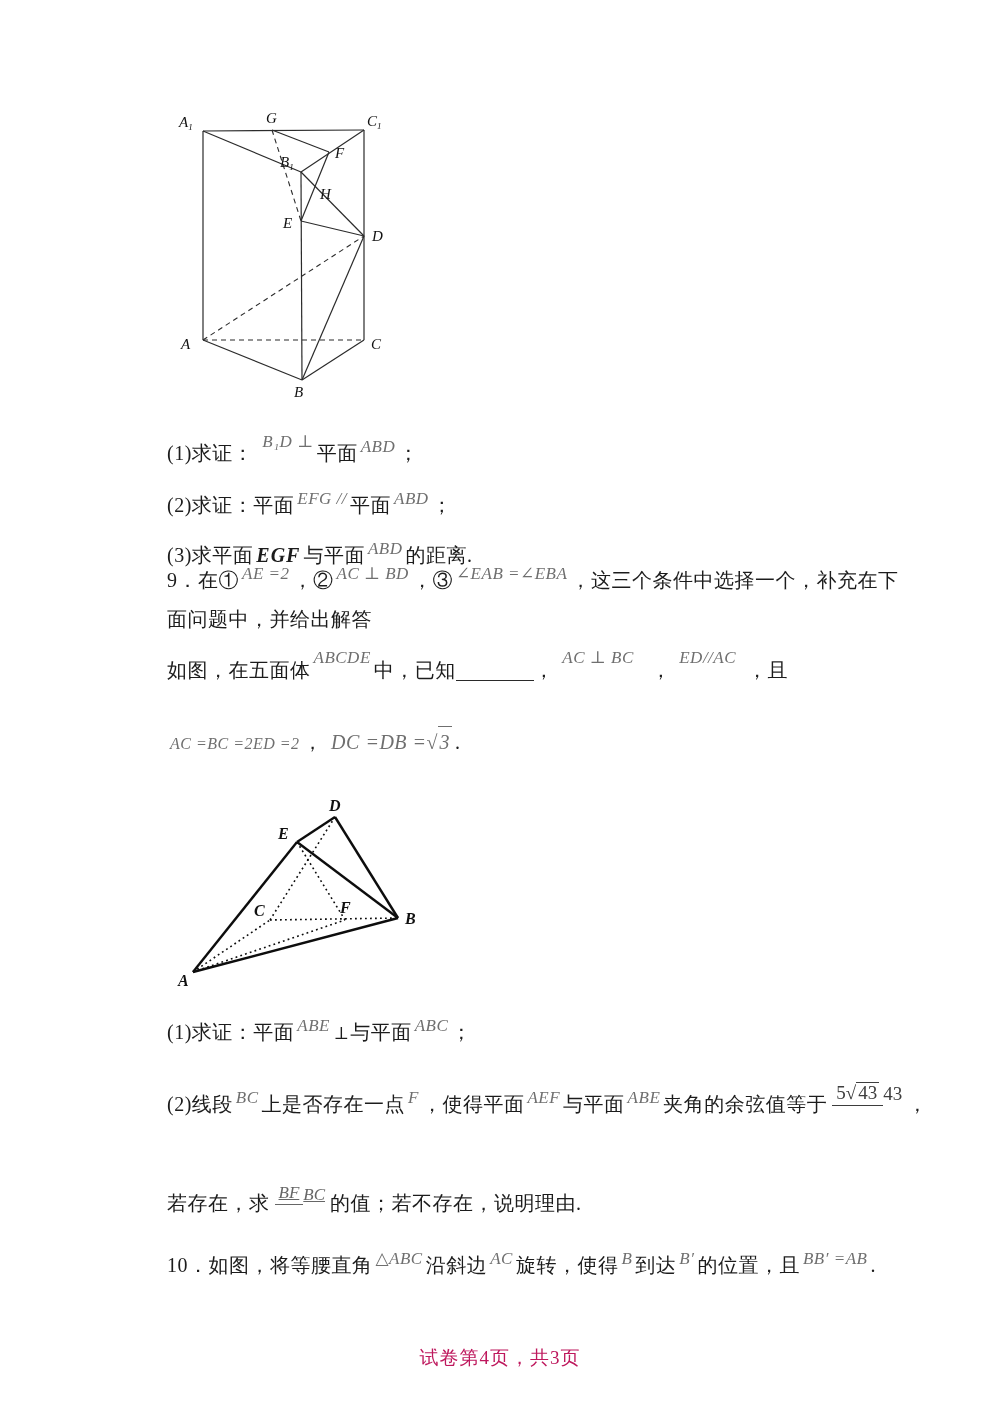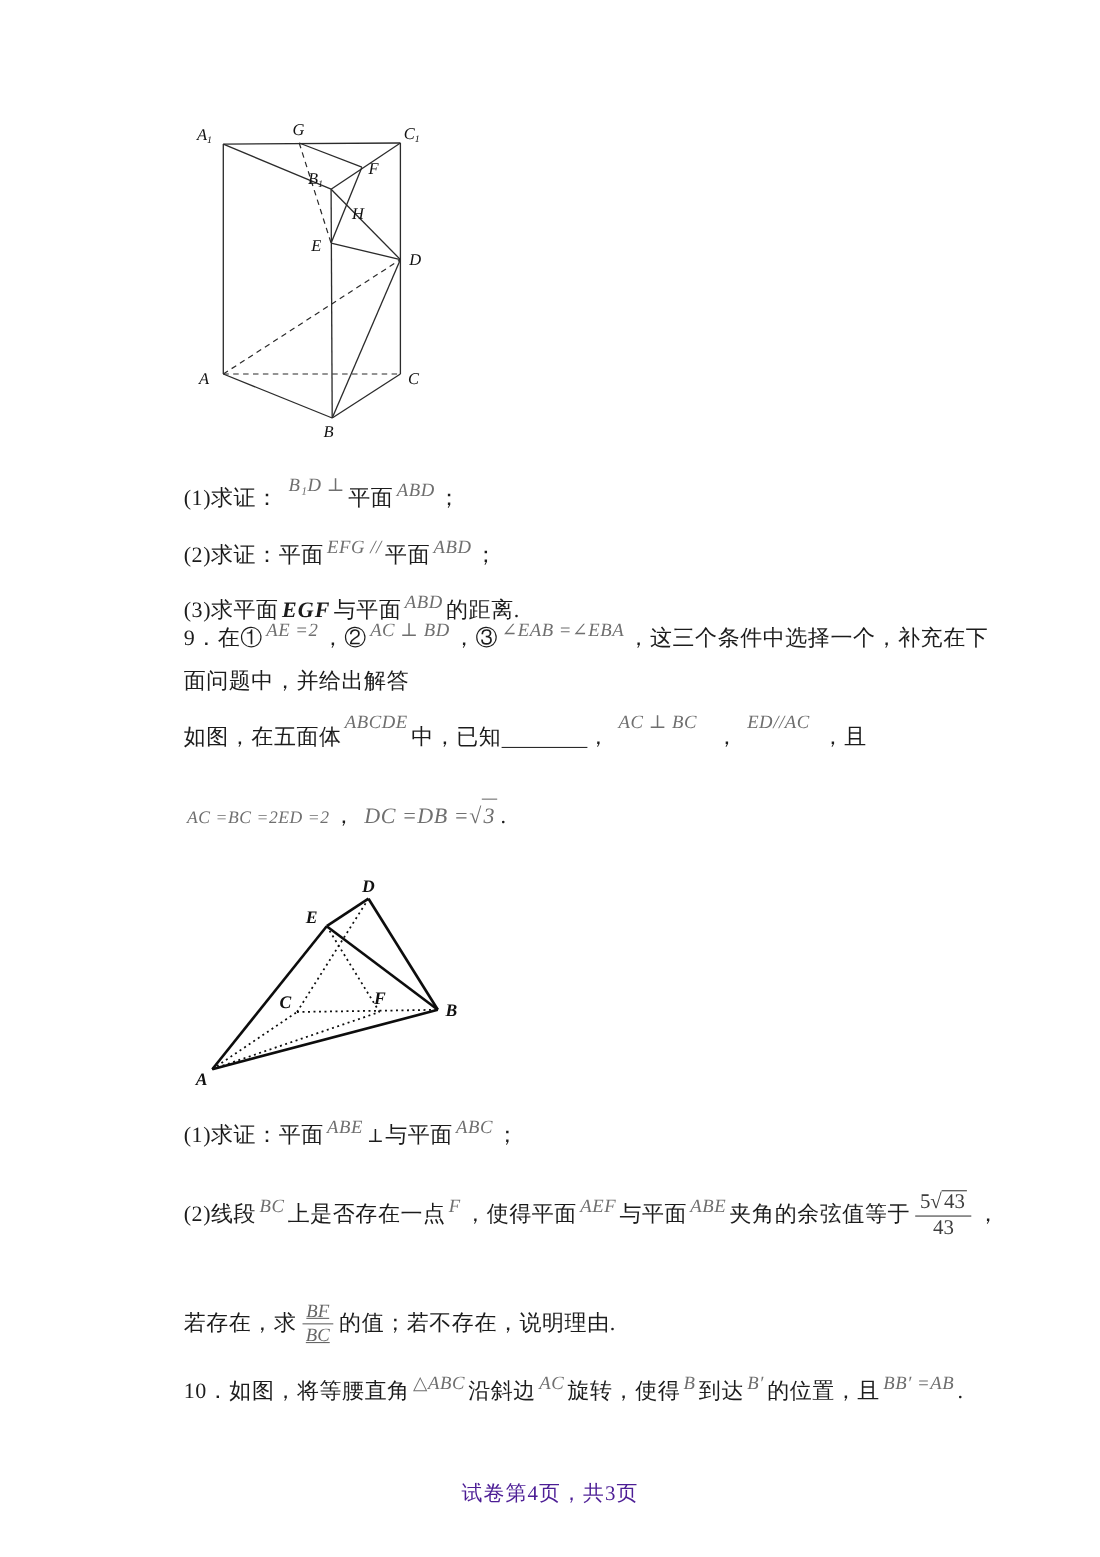--- a/index.html
+++ b/index.html
@@ -13,31 +13,31 @@
      font-size:17px;letter-spacing:.5px;margin:0 3px;position:relative;}
   .hi8{top:-8px;}
   .hi13{top:-13px;margin-left:9px;}
   .hi14{top:-14px;text-align:right;}
   .iblk{font-style:italic;font-weight:bold;letter-spacing:1px;margin:13px 3px;}
   .blank{display:inline-block;width:78px;border-bottom:1.5px solid #2a2a2a;height:2px;
          align-self:flex-end;margin-bottom:6px;}
   .gapL{margin-left:14px;}
   .gapS{margin-left:8px;}
   
-  .frac{display:inline-flex;flex-direction:column;align-items:center;line-height:1.1;
+  .frac{display:inline-flex;flex-direction:row;align-items:center;line-height:1.1;
         position:relative;margin:0 5px;}
   .frac .num{border-bottom:1.4px solid currentColor;padding:0 4px 1px 4px;}
   .frac .den{padding-top:1px;}
   .fr1{color:#3d3d3d;font-size:19px;top:-12px;}
   .fr2{color:#666;font-size:17px;font-style:italic;top:-12px;text-decoration:underline;}
   .rad{white-space:nowrap;}
   .radsign{letter-spacing:0;}
   .radicand{display:inline-block;border-top:1.4px solid currentColor;padding:0 2px;}
   #footer{position:absolute;left:0;right:0;top:1345px;text-align:center;font-size:19px;
-          color:#4c1d95;letter-spacing:1px;}
+          color:#be185d;letter-spacing:1px;}
   svg.fig{position:absolute;overflow:visible;}
 </style>
 </head>
 <body>
 
 <div id="page">
 
   <svg class="fig" width="232" height="308" viewBox="0 0 232 308" style="left: 170px; top: 100px;">
       <line x1="102" y1="30" x2="131" y2="121" stroke="#2b2b2b" stroke-width="1.1" stroke-dasharray="5 4"></line>
       <line x1="33" y1="240" x2="194" y2="240" stroke="#2b2b2b" stroke-width="1.1" stroke-dasharray="5 4"></line>

